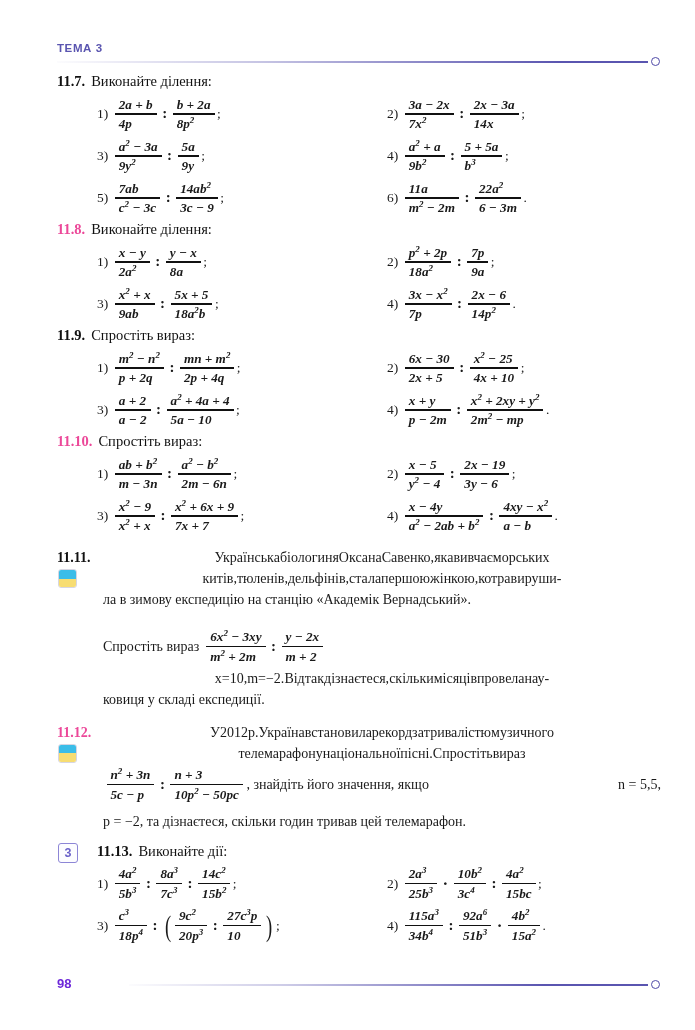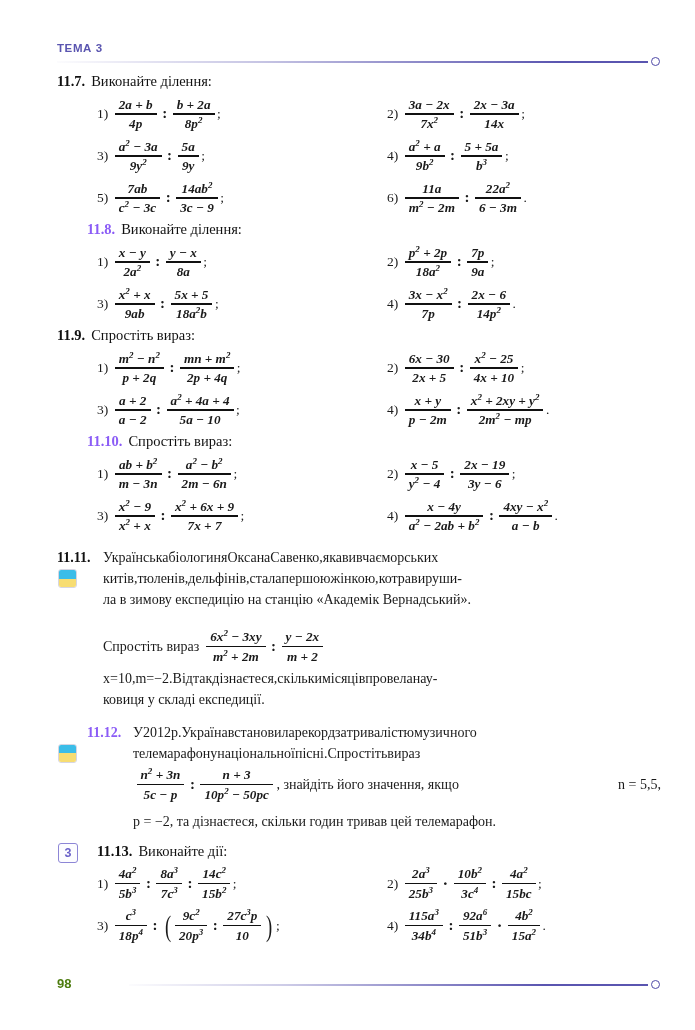--- a/index.html
+++ b/index.html
@@ -58,21 +58,21 @@
     right: 35px;
     bottom: 36px;
     height: 18px;
   }
   .page-number {
     position: absolute;
     left: 0; top: 0;
     font-family: "Liberation Sans", sans-serif;
     font-weight: bold;
     font-size: 13px;
-    color: #4d7c0f;
+    color: #6d28d9;
   }
   .footer-rule {
     position: absolute;
     left: 72px; right: 12px; top: 8px;
     height: 1.6px;
     background: linear-gradient(to right, rgba(90,85,176,0.02), rgba(90,85,176,0.3) 30%, #5a55b0 80%, #5a55b0);
   }
   .footer-dot {
     position: absolute;
     right: 0; top: 4px;
@@ -98,21 +98,21 @@
     align-items: center;
     font-size: 14.5px;
     line-height: 19px;
   }
   .ex-num {
     font-weight: bold;
     margin-right: 6px;
     white-space: nowrap;
   }
   .ex-num.black { color: #111; }
-  .ex-num.blue  { color: #8b5cf6; margin-left: 30px; }
+  .ex-num.blue  { color: #ec4899; }
   .ex-title { color: #111; }
 
   
   .marker {
     position: absolute;
     left: 1px;
     width: 19px; height: 19px;
   }
   .flag-icon {
     width: 19px; height: 19px;
@@ -162,21 +162,21 @@
   
   .m { font-style: italic; }
   .expr {
     display: inline-flex;
     align-items: center;
     white-space: nowrap;
   }
   .frac {
     display: inline-flex;
     flex-direction: column;
-    align-items: center;
+    align-items: flex-start;
     vertical-align: middle;
     margin: 0 1.5px;
     font-size: 13.2px;
     line-height: 1.16;
   }
   .frac .num,
   .frac .den {
     padding: 0 4px;
     white-space: nowrap;
     font-weight: bold;
@@ -211,21 +211,21 @@
   }
   .prose-row {
     display: flex;
     align-items: center;
     flex-wrap: wrap;
     line-height: 21px;
   }
   .prose-row .txt { white-space: pre; }
   .justify-line {
     display: flex;
-    justify-content: flex-start;
+    justify-content: center;
   }
   .ex-inline-head {
     display: flex;
     align-items: baseline;
     font-size: 14px;
     line-height: 21px;
   }
   .ex-inline-head .body {
     flex: 1;
     text-align: justify;

